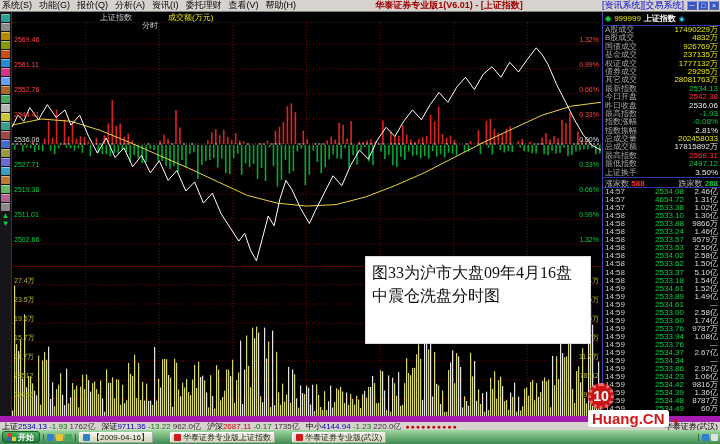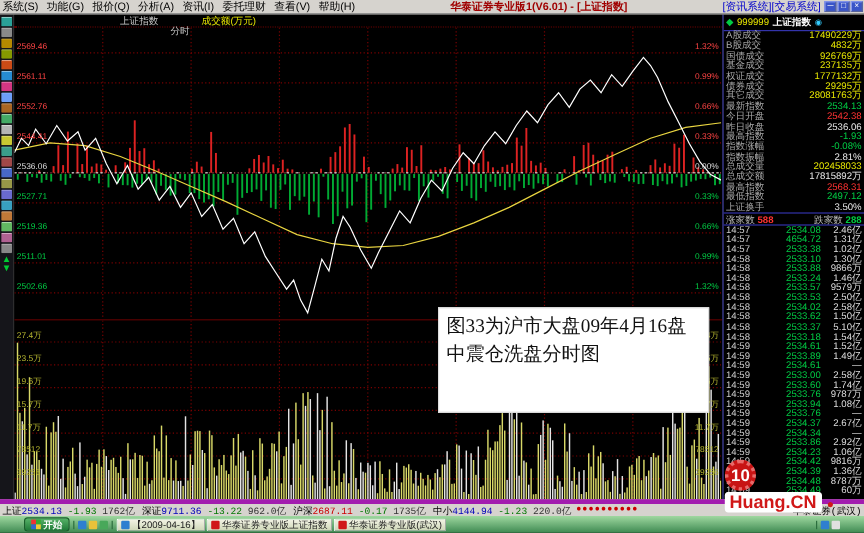--- a/index.html
+++ b/index.html
@@ -54,43 +54,43 @@
   .tick-row .p { color:#00cc44; flex:1; text-align:right; }
   .tick-row .v { color:#dddddd; width:34px; text-align:right; }
   .c-yellow { color:#e8e800; } .c-red { color:#ff3333; } .c-green { color:#00cc44; }
   .c-white { color:#e8e8e8; }
   
   .annotation { position:absolute; left:365px; top:256px; width:226px; height:88px;
     background:#fff; color:#111; font-family:"Liberation Serif", serif;
     font-size:16px; line-height:1.45; padding:4px 6px; z-index:5;
     border:1px solid #ddd; }
   
-  .watermark { position:absolute; right:0px; bottom:16px; width:116px; z-index:6; }
+  .watermark { position:absolute; right:0px; bottom:16px; width:132px; z-index:6; }
   .wm-top { display:flex; align-items:center; gap:2px; }
   .wm-gear { width:26px; height:26px; border-radius:50%; background:#c81414;
     color:#fff; font-weight:bold; font-size:14px; display:flex; align-items:center;
     justify-content:center; border:3px dotted #e86a6a; }
   .wm-site { font-size:20px; font-weight:bold; color:#222;
     text-shadow:1px 1px 0 #fff,-1px -1px 0 #fff,1px -1px 0 #fff,-1px 1px 0 #fff; }
   .wm-domain { margin-top:1px; background:#fff; border-radius:3px; padding:0 4px;
     font-size:15px; font-weight:bold; color:#d01818; display:inline-block; }
   .wm-dot { color:#d01818; font-size:10px; }
   
   .statusbar { position:absolute; left:0; top:416px; width:720px; height:14px;
-    background:#d6d3ce; border-top:4px solid #a21caf; display:flex; align-items:center;
-    font-size:8px; padding:0 2px; gap:4px; white-space:nowrap; z-index:4;font-family:Liberation Mono, monospace; }
+    background:#d6d3ce; border-top:6px solid #a21caf; display:flex; align-items:center;
+    font-size:8px; padding:0 2px; gap:4px; white-space:nowrap; z-index:4; }
   .sb-item b { font-weight:normal; }
   .sb-name { color:#000; } .sb-val { color:#0000bb; } .sb-val-red { color:#cc0000; }
   .sb-chg { color:#007700; } .sb-amt { color:#333; }
   .sb-dots { color:#cc0000; letter-spacing:1px; font-size:7px; }
   .sb-broker { margin-left:auto; color:#000; }
   
   .taskbar { position:absolute; left:0; top:430px; width:720px; height:14px;
     background:linear-gradient(#9fd8a0,#3f8a52); display:flex; align-items:center;
-    gap:3px; padding:0 20px; z-index:4; }
+    gap:3px; padding:0 2px; z-index:4; }
   .start-btn { height:12px; display:flex; align-items:center; gap:2px;
     background:linear-gradient(#57b368,#1f7a38); border-radius:3px; padding:0 5px;
     color:#fff; font-size:8px; font-weight:bold; border:1px solid #1a5f2c; }
   .flag { width:8px; height:8px; display:grid; grid-template-columns:4px 4px; }
   .flag i { width:4px; height:4px; } .flag .f1{background:#e33;} .flag .f2{background:#3a3;}
   .flag .f3{background:#36c;} .flag .f4{background:#ec3;}
   .ql { display:flex; gap:2px; padding:0 3px; border-left:1px solid #2c6e3e;
     border-right:1px solid #2c6e3e; }
   .ql i { width:7px; height:7px; border-radius:1px; }
   .task-btn { height:11px; display:flex; align-items:center; gap:2px;
@@ -1102,21 +1102,21 @@
         <i class="f3"></i>
         <i class="f4"></i>
       </span>
     <span>开始</span>
   </div>
   <div class="ql">
     <i style="background:#2e7fd0"></i>
     <i style="background:#e8c23a"></i>
     <i style="background:#48a85a"></i>
   </div>
-  <span id="taskButtons" style="display:flex; gap:1px;">
+  <span id="taskButtons" style="display:flex; gap:17px;">
       <div class="task-btn">
         <span class="task-ico blue"></span>
         <span>【2009-04-16】</span>
       </div>
       <div class="task-btn">
         <span class="task-ico"></span>
         <span>华泰证券专业版上证指数</span>
       </div>
       <div class="task-btn">
         <span class="task-ico"></span>

